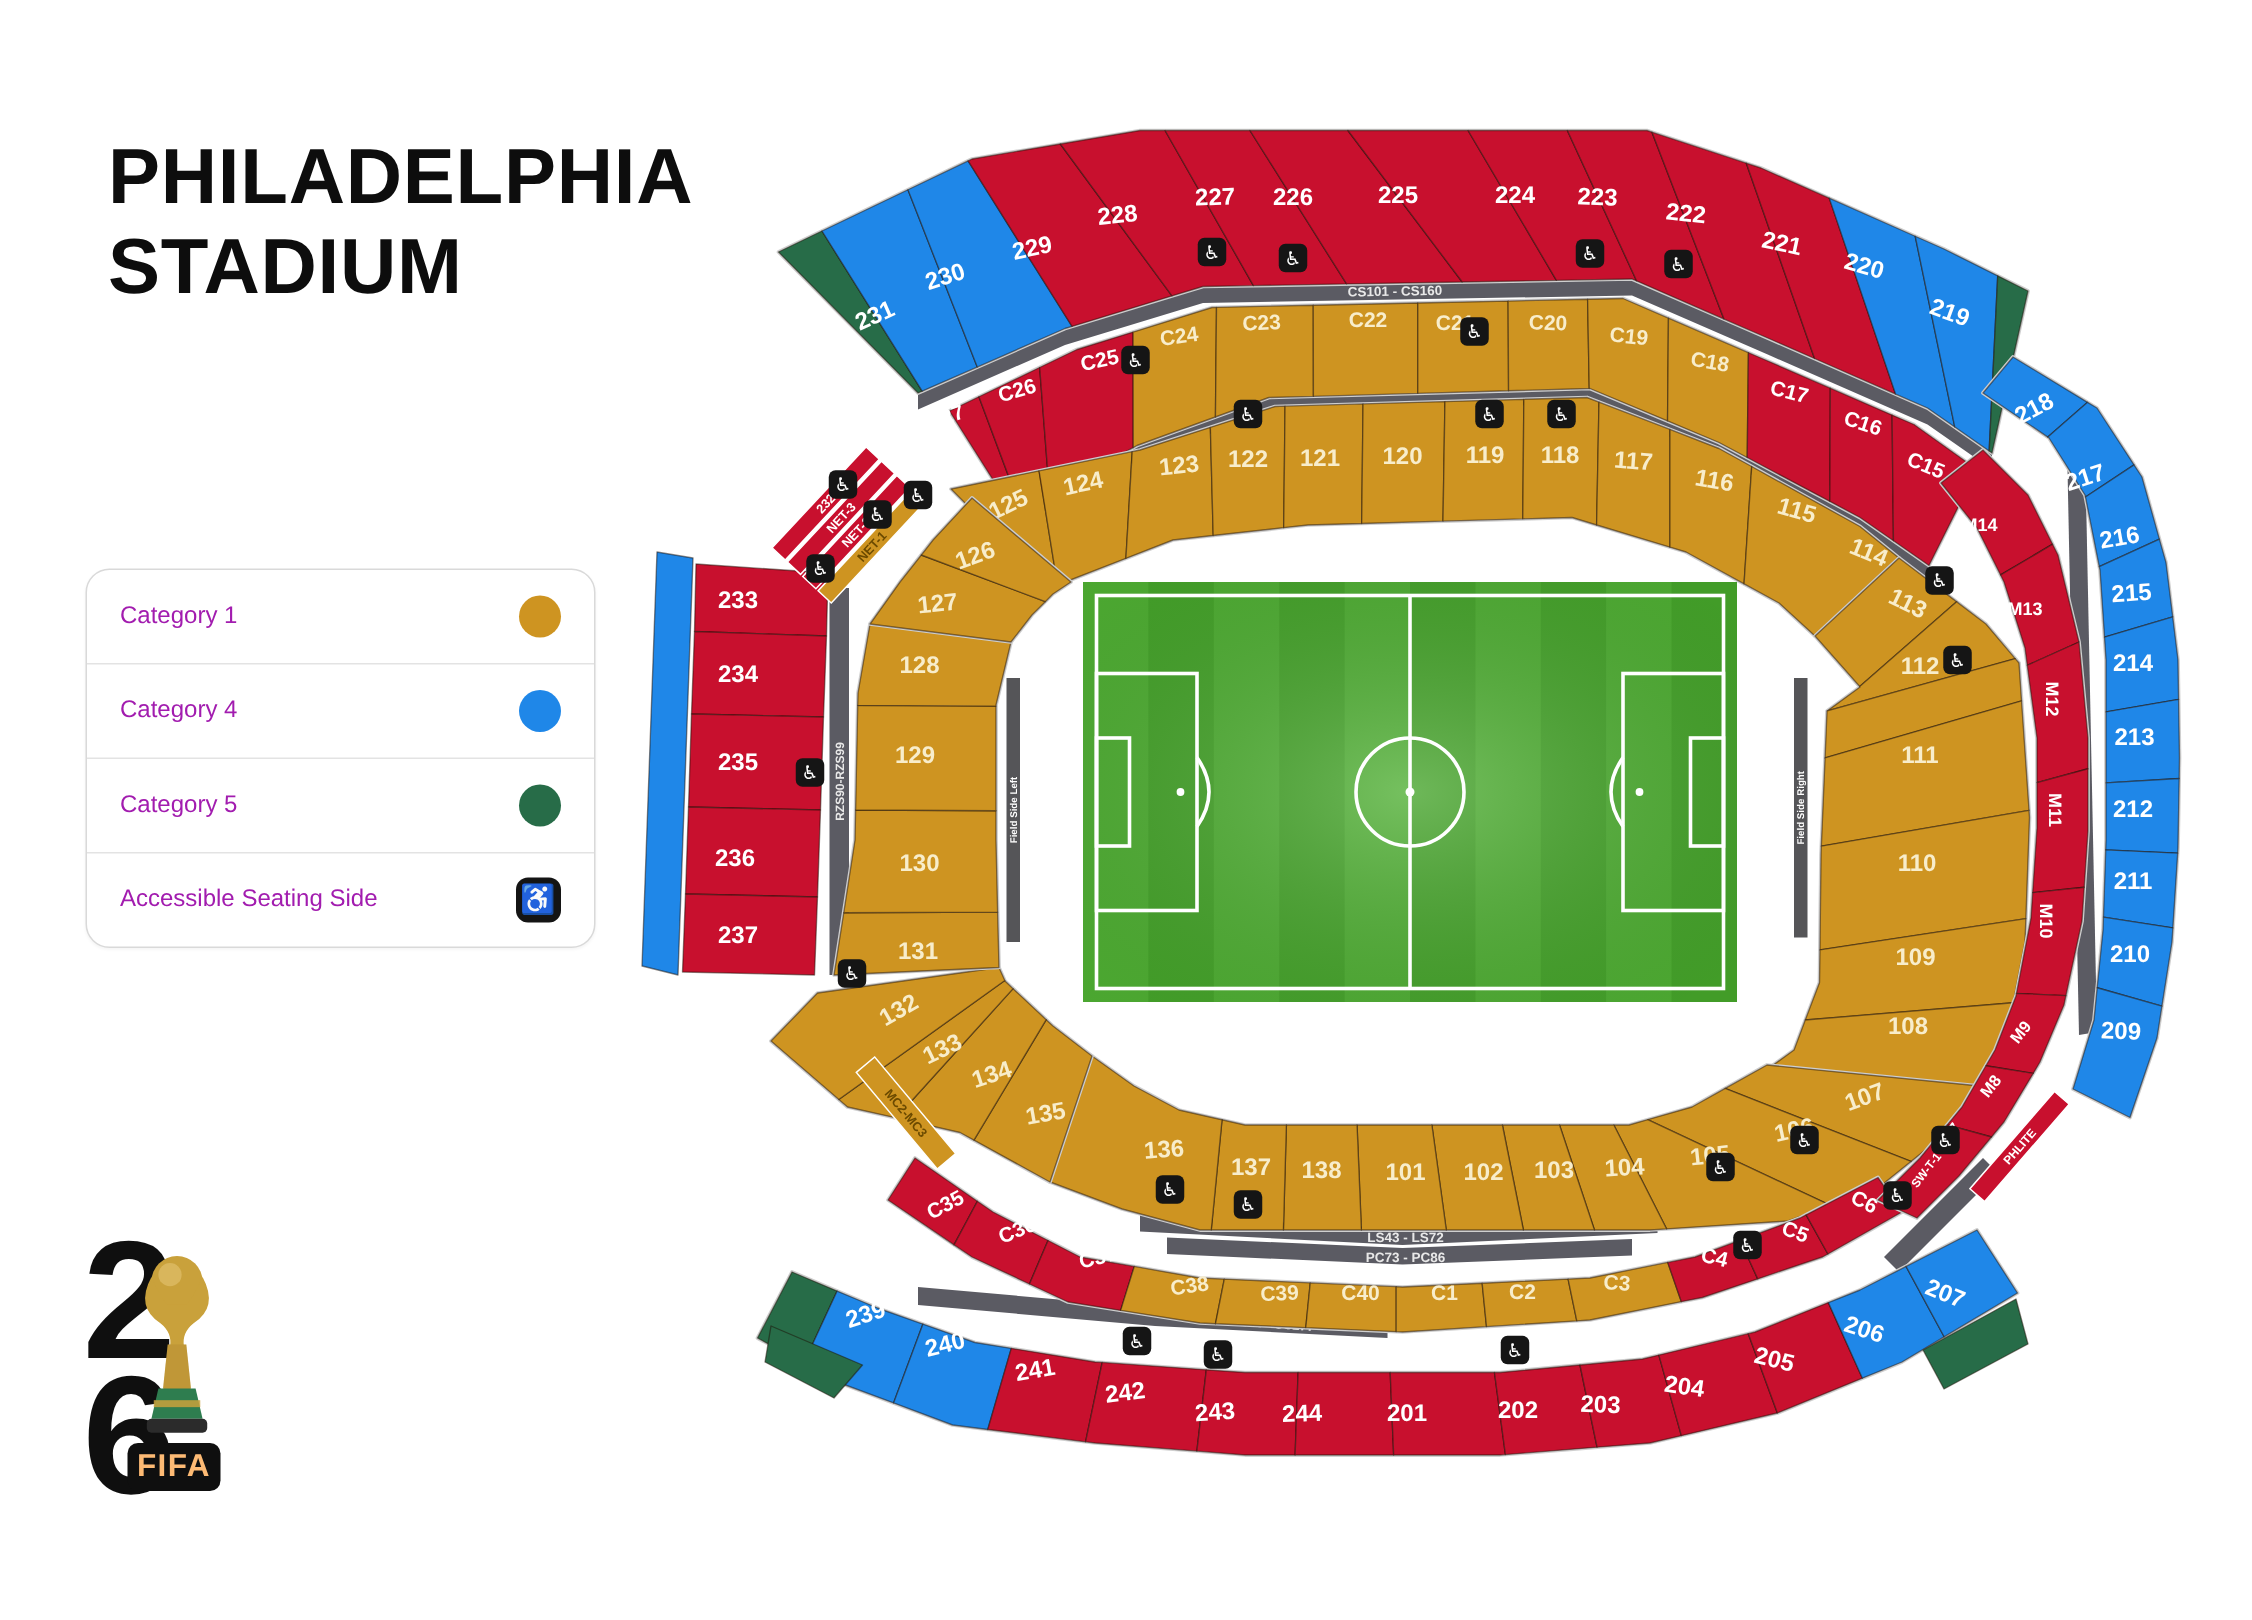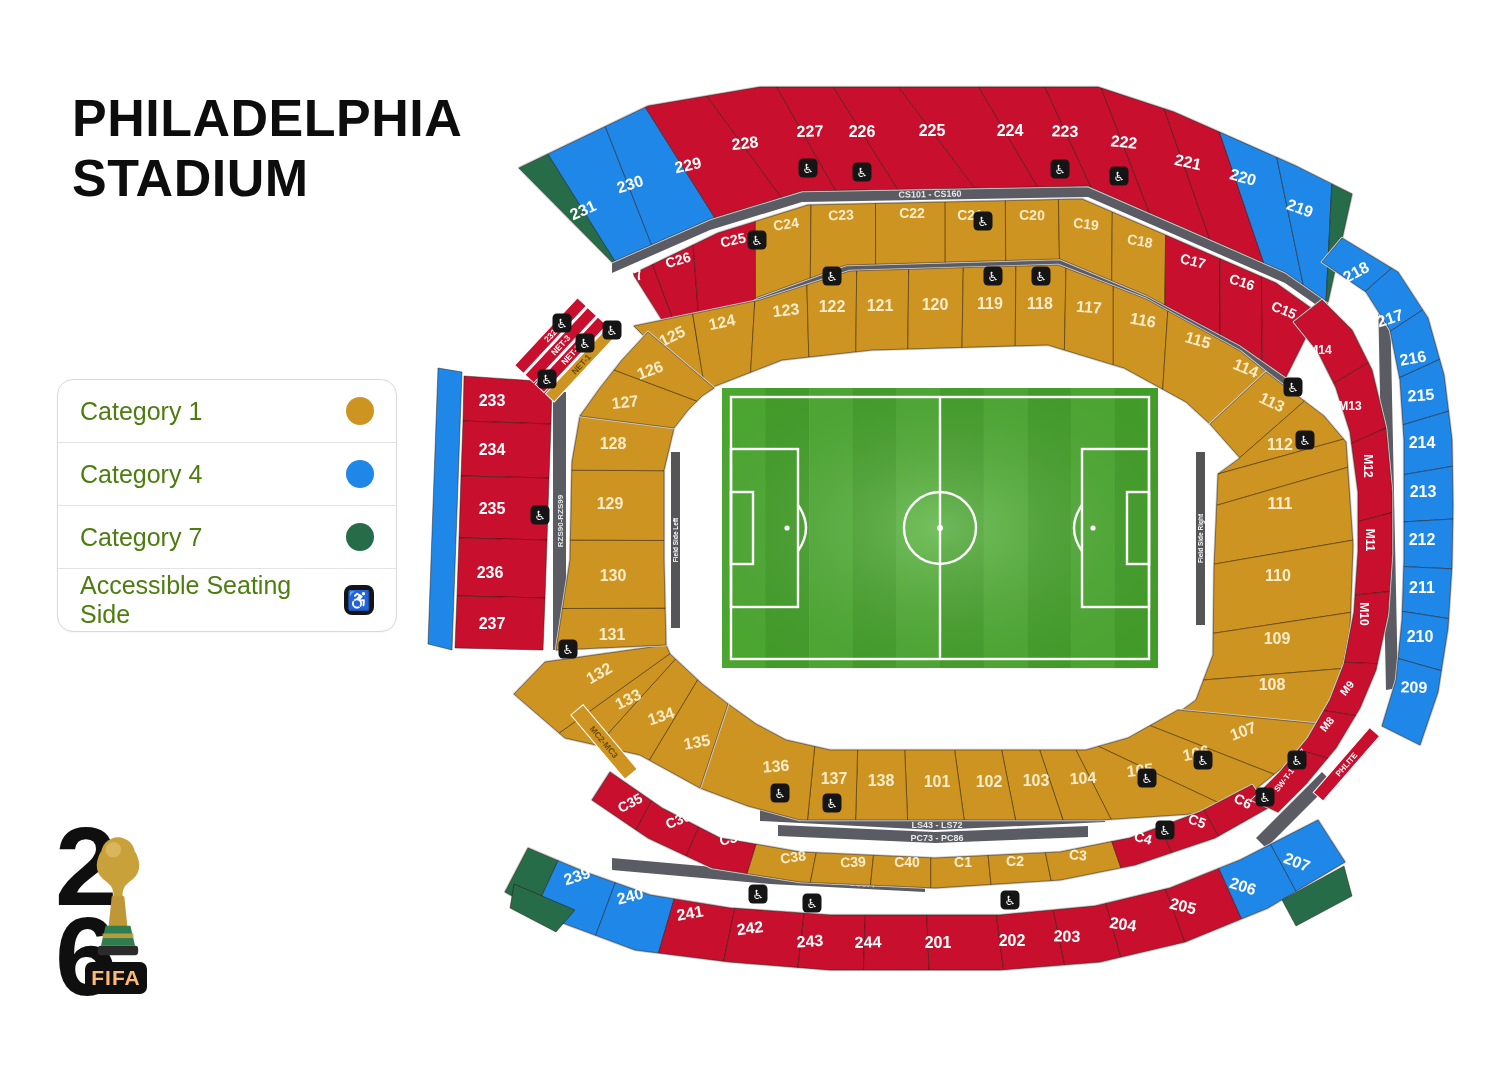--- a/index.html
+++ b/index.html
@@ -6,21 +6,21 @@
   body{width:1501px;height:1080px;position:relative;overflow:hidden;
        font-family:"Liberation Sans",sans-serif;}
   #stage{position:absolute;left:0;top:0;}
   .title{position:absolute;left:72px;top:88px;font-size:52px;line-height:1.16;
          font-weight:800;color:#0d0d0d;letter-spacing:.5px;}
   .legend{position:absolute;left:57px;top:379px;width:338px;background:#fff;
           border:1.5px solid #d9d9d9;border-radius:16px;box-shadow:0 1px 2px rgba(0,0,0,.04);}
   .legend-row{height:62px;display:flex;align-items:center;justify-content:space-between;
               padding:0 22px;border-bottom:1px solid #e3e3e3;}
   .legend-row:last-child{border-bottom:none;}
-  .legend-label{font-size:25px;color:#4d7c0f;}
+  .legend-label{font-size:16px;color:#a21caf;}
   .dot{width:28px;height:28px;border-radius:50%;}
   .acc-badge{width:30px;height:30px;border-radius:8px;background:#141414;color:#fff;
              display:flex;align-items:center;justify-content:center;font-size:19px;}
   .logo{position:absolute;left:55px;top:822px;width:140px;height:200px;}
   .logo .digits{font-size:112px;font-weight:900;line-height:.80;letter-spacing:-5px;
                 color:#0f0f0f;}
   .logo .trophy{position:absolute;left:32px;top:12px;}
   .logo .fifa{position:absolute;left:30px;top:140px;width:62px;height:32px;background:#0f0f0f;
               border-radius:7px;color:#fdba74;font-weight:900;font-size:21px;letter-spacing:1px;
               display:flex;align-items:center;justify-content:center;}
@@ -460,21 +460,21 @@
 <div class="legend">
   <div class="legend-row">
     <span class="legend-label">Category 1</span>
     <span class="dot" style="background: rgb(206, 148, 33);"></span>
   </div>
   <div class="legend-row">
     <span class="legend-label">Category 4</span>
     <span class="dot" style="background: rgb(31, 135, 232);"></span>
   </div>
   <div class="legend-row">
-    <span class="legend-label">Category 7</span>
+    <span class="legend-label">Category 5</span>
     <span class="dot" style="background: rgb(39, 108, 72);"></span>
   </div>
   <div class="legend-row">
     <span class="legend-label">Accessible Seating Side</span>
     <span class="acc-badge">♿</span>
   </div>
 </div>
 
 <div class="logo">
   <div class="digits">

